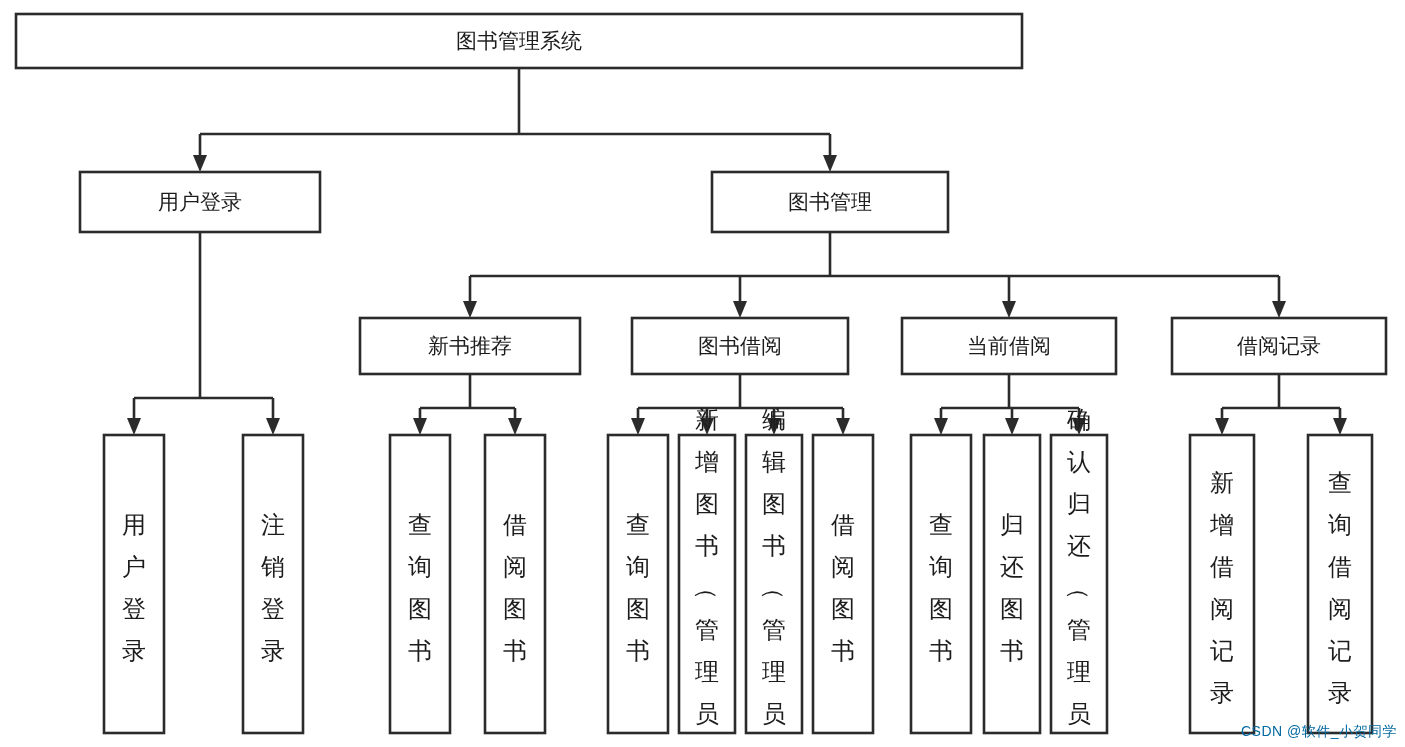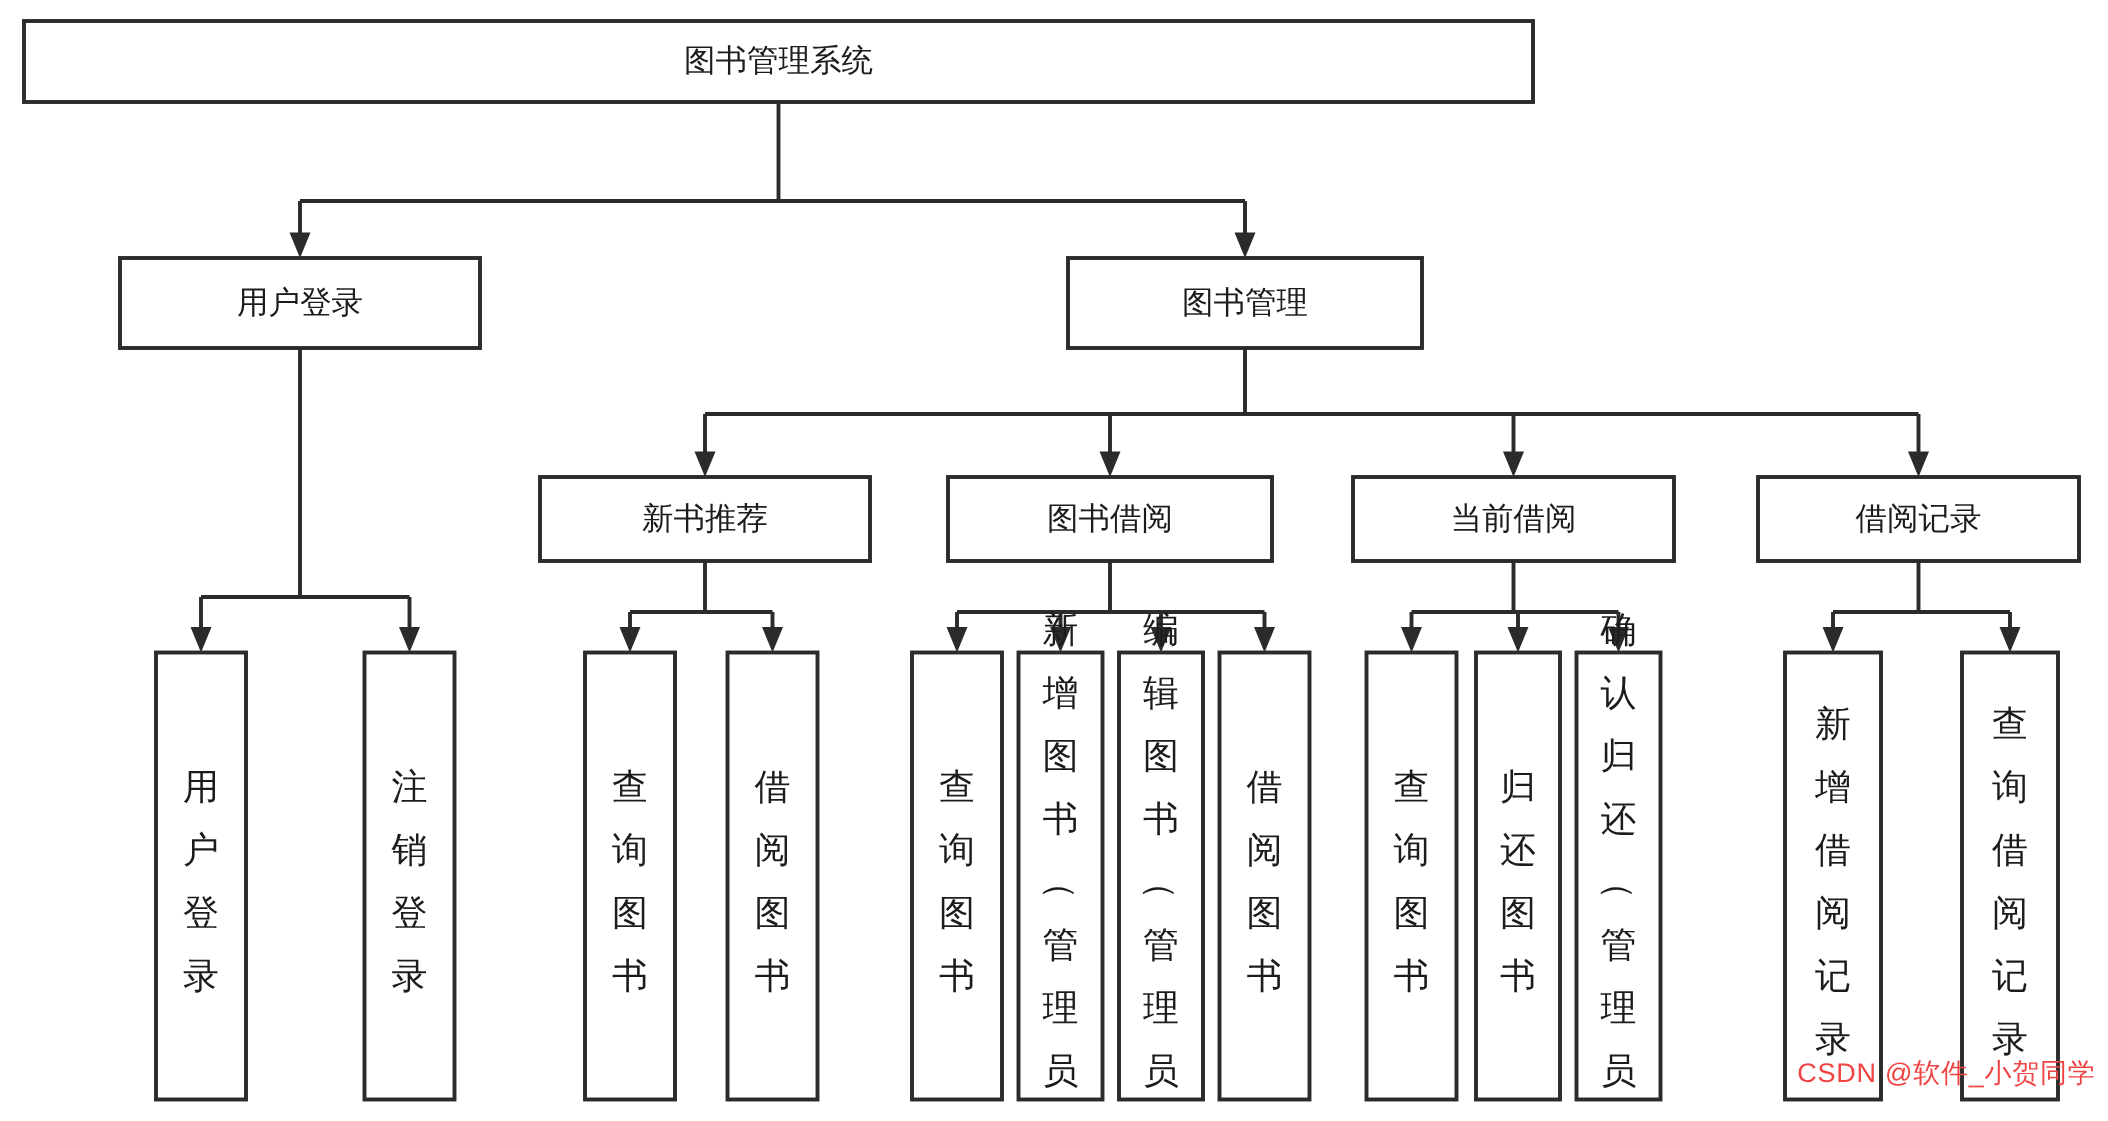--- a/index.html
+++ b/index.html
@@ -15,23 +15,23 @@
   .node-label{
     font-family:"Liberation Sans","DejaVu Sans",sans-serif;
     fill:#1c1c1c;font-size:21px;text-anchor:middle;
     dominant-baseline:middle;
   }
   .leaf-char{
     font-family:"Liberation Sans","DejaVu Sans",sans-serif;
     fill:#1c1c1c;font-size:24px;text-anchor:middle;
   }
   .watermark{
-    position:absolute;right:8px;bottom:20px;
-    font-family:"Liberation Sans","DejaVu Sans",sans-serif;
-    font-size:18px;color:#ef4444;white-space:nowrap;
+    position:absolute;right:8px;bottom:6px;
+    font-family:"Liberation Sans","DejaVu Sans",sans-serif;
+    font-size:14px;color:#0369a1;white-space:nowrap;
     letter-spacing:0.5px;pointer-events:none;
   }
 </style>
 </head>
 <body>
 
 <div id="stage">
 
   <svg id="diagram" viewBox="0 0 1405 747">
     <g id="connectors">

